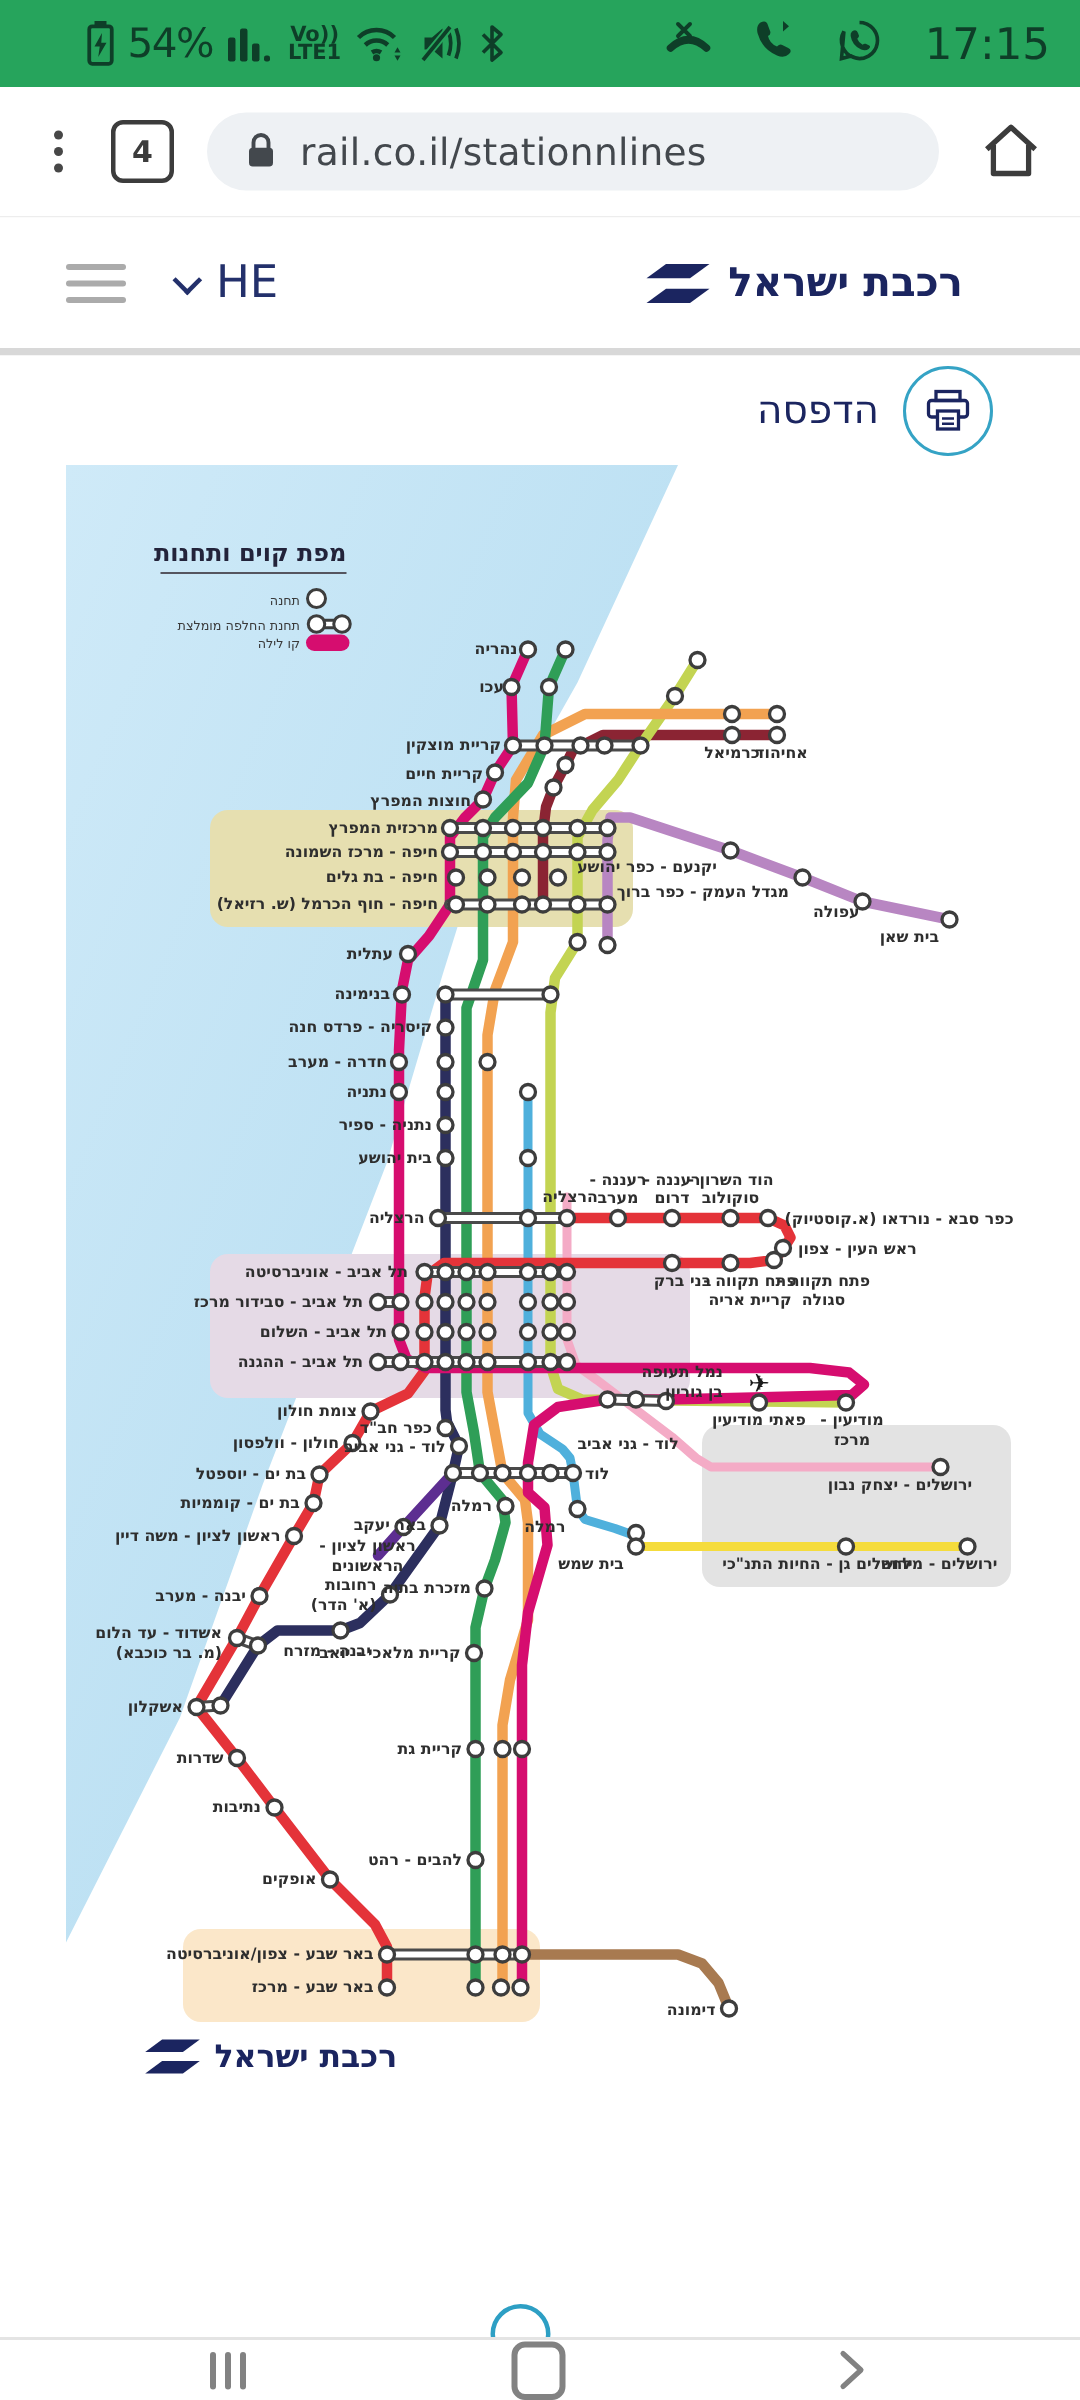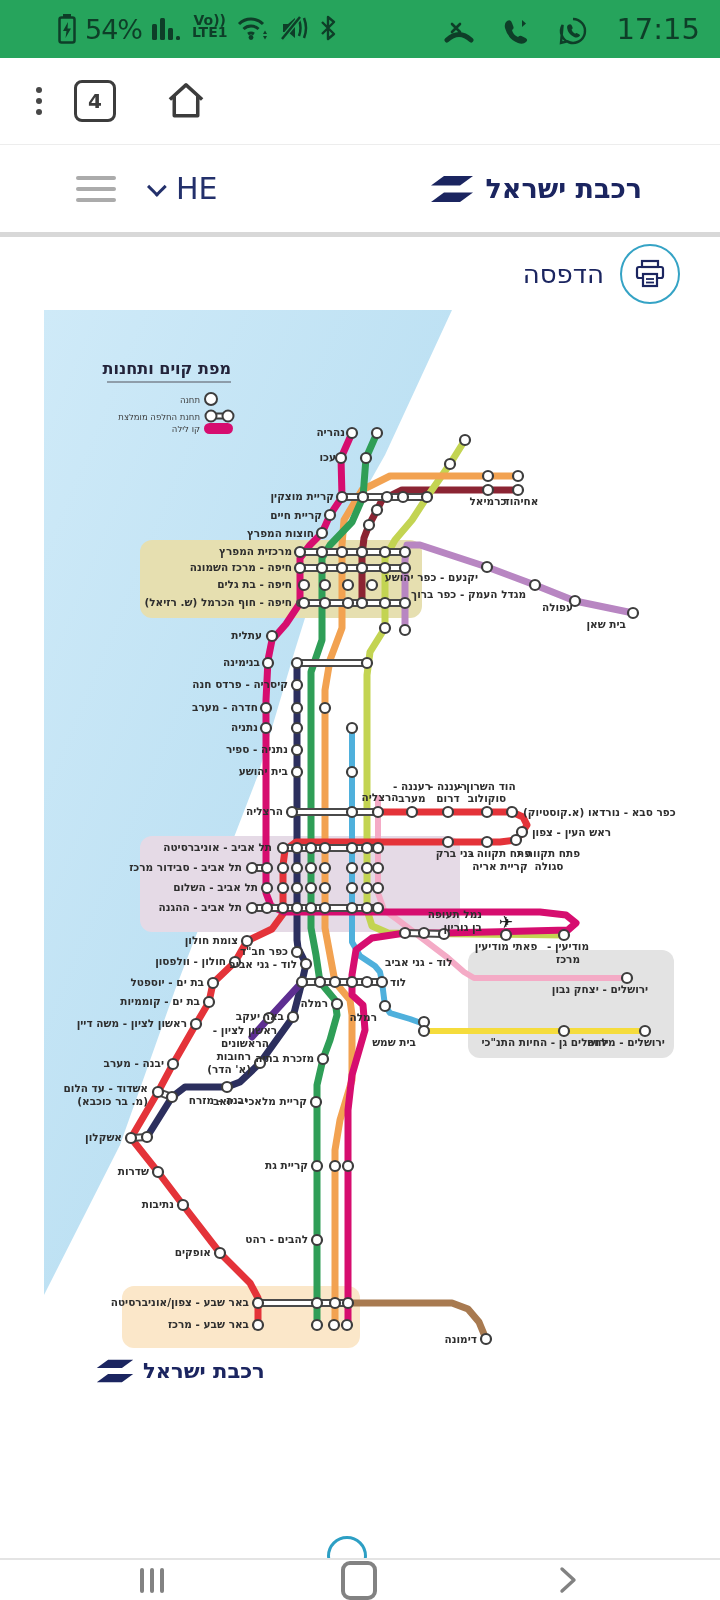--- a/index.html
+++ b/index.html
@@ -1,45 +1,45 @@
 <!DOCTYPE html>
 <html><head>
 <meta charset="utf-8">
 <style>
   html,body{margin:0;padding:0;background:#fff;}
   body{width:720px;height:1600px;overflow:hidden;font-family:"DejaVu Sans",sans-serif;position:relative;}
   
   .statusbar{height:58px;background:#26a45c;display:flex;align-items:center;padding:0 20px 0 38px;box-sizing:border-box;color:#0e3e28;}
-  .sb-left{display:flex;gap:9px;padding-left:20px;}
-  .sb-right{margin-left:auto;display:flex;align-items:flex-end;gap:28px;}
+  .sb-left{display:flex;align-items:center;gap:9px;padding-left:20px;}
+  .sb-right{margin-left:auto;display:flex;align-items:flex-start;gap:28px;}
   .sb-pct{font-size:27px;font-weight:500;letter-spacing:-1px;}
   .sb-time{font-size:29px;font-weight:500;}
   .volte{display:flex;flex-direction:column;line-height:12px;align-items:center;}
   .volte span{font-size:14px;font-weight:700;}
   .sb-icon{display:block;}
   
   .browserbar{height:87px;background:#fff;display:flex;align-items:center;padding:0 24px 0 30px;box-sizing:border-box;border-bottom:1px solid #ededed;}
   .menu-dots{display:flex;flex-direction:column;gap:5px;padding:6px;}
   .menu-dots i{width:6px;height:6px;border-radius:50%;background:#474747;}
   .tabbox{width:36px;height:36px;border:3px solid #3c3c3c;border-radius:8px;display:flex;align-items:center;justify-content:center;font-size:20px;font-weight:700;color:#3c3c3c;margin:0 22px 0 26px;}
   .urlpill{flex:1;height:52px;background:#eef1f4;border-radius:26px;display:flex;align-items:center;padding:0 24px;gap:14px;}
   .urltext{font-size:25px;color:#43484d;letter-spacing:.2px;}
   .homebtn{margin-left:26px;}
   
-  .siteheader{height:87px;background:#fff;display:flex;align-items:center;padding:0 78px 0 44px;box-sizing:border-box;margin-left:32px;}
+  .siteheader{height:87px;background:#fff;display:flex;align-items:center;padding:0 78px 0 44px;box-sizing:border-box;}
   .hamburger{display:flex;flex-direction:column;gap:7px;width:40px;}
   .hamburger i{height:4px;background:#ababab;border-radius:2px;}
   .lang{display:flex;align-items:center;gap:10px;margin-left:36px;}
   .lang .chev{width:11px;height:11px;border-left:3px solid #23306b;border-bottom:3px solid #23306b;transform:rotate(-45deg) translateY(-3px);}
   .lang .lbl{font-size:30px;color:#23306b;}
   .brand{margin-left:auto;display:flex;align-items:center;gap:10px;}
   .brand .txt{font-size:27px;font-weight:700;color:#1b2560;}
   .hdr-divider{height:5px;background:#d8d8d8;}
   
-  .printrow{height:73px;background:#fff;display:flex;align-items:center;justify-content:flex-end;padding:0 40px;box-sizing:border-box;gap:16px;}
+  .printrow{height:73px;background:#fff;display:flex;align-items:center;justify-content:flex-end;padding:0 58px;box-sizing:border-box;gap:16px;}
   .printrow .lbl{font-size:26px;color:#1b2560;}
   .printcircle{width:56px;height:56px;border:2px solid #35a3c5;border-radius:50%;display:flex;align-items:center;justify-content:center;background:#fff;}
   
   .mapwrap{position:relative;width:644px;height:1090px;background:#fff;}
   .footerlogo{position:absolute;left:95px;top:1048px;display:flex;align-items:center;gap:8px;}
   .footerlogo .txt{font-size:21px;font-weight:700;color:#1b2560;}
   
   .filler{height:158px;background:#fff;position:relative;}
   .arcwidget{position:absolute;left:327px;bottom:-18px;width:34px;height:34px;border:3px solid #2d9fc4;border-radius:50%;background:#fff;}
   .navbar{height:42px;background:#fff;border-top:2px solid #e4e4e4;display:flex;align-items:center;justify-content:space-between;padding:0 140px;box-sizing:border-box;position:relative;z-index:5;}
@@ -106,20 +106,27 @@
 
 <div class="browserbar">
   <div class="menu-dots">
       <i></i>
       <i></i>
       <i></i>
     </div>
   <div class="tabbox">
       <span>4</span>
     </div>
+  <div class="urlpill">
+    <svg width="24" height="28" viewBox="0 0 24 28">
+        <path d="M7,12 V8 a5,5 0 0 1 10,0 V12" fill="none" stroke="#43484d" stroke-width="2.6"></path>
+        <rect x="4" y="11.5" width="16" height="12.5" rx="2.5" fill="#43484d"></rect>
+      </svg>
+    <span class="urltext">rail.co.il/stationnlines</span>
+  </div>
   <svg class="homebtn" width="44" height="44" viewBox="0 0 30 30">
       <path d="M4,14 L15,4 L26,14 M7,12 V25 H23 V12" fill="none" stroke="#3c3c3c" stroke-width="2.4" stroke-linejoin="round"></path>
     </svg>
 </div>
 
 <div class="siteheader">
   <div class="hamburger">
       <i></i>
       <i></i>
       <i></i>

